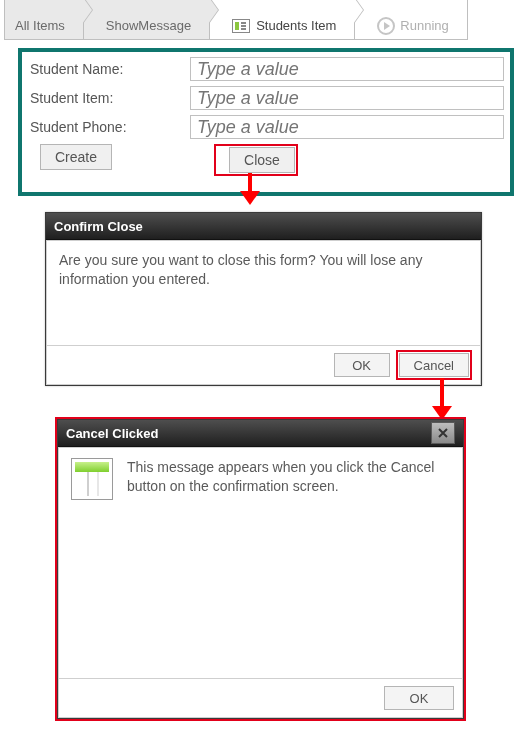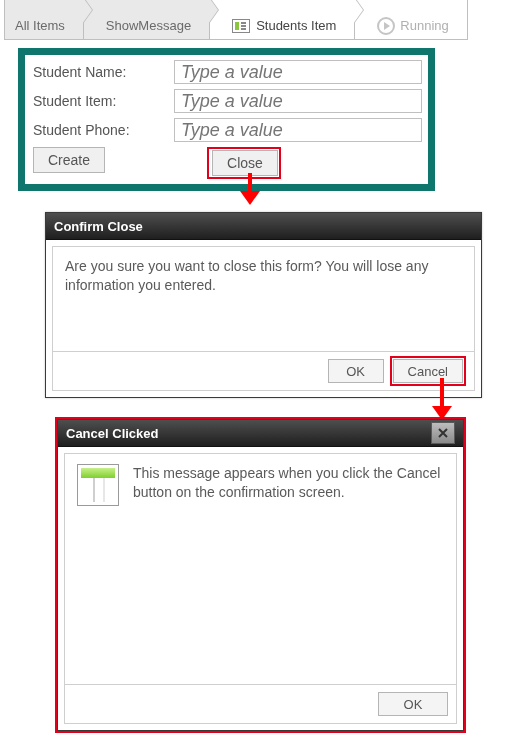--- a/index.html
+++ b/index.html
@@ -14,41 +14,41 @@
   .bc-item.active{background:#fff;color:#444}
   .bc-item.active .bc-arrow{border-left-color:#fff}
   .bc-item.disabled{color:#b0b0b0;background:#fff}
   .bc-icon{width:16px;height:12px;background:#fff;border:1px solid #888;margin-right:6px;position:relative;display:inline-block}
   .bc-icon::before{content:"";position:absolute;left:2px;top:2px;width:4px;height:8px;background:#8cc63f}
   .bc-icon::after{content:"";position:absolute;left:8px;top:2px;width:5px;height:2px;background:#888;box-shadow:0 3px 0 #888,0 6px 0 #888}
   .run-icon{width:14px;height:14px;border:2px solid #c5c5c5;border-radius:50%;margin-right:5px;display:inline-flex;align-items:center;justify-content:center}
   .run-icon::after{content:"";width:0;height:0;border-top:4px solid transparent;border-bottom:4px solid transparent;border-left:6px solid #c5c5c5;margin-left:2px}
 
   
-  .form-panel{position:absolute;top:48px;left:18px;width:417px;border:7px solid #0f766e;padding:5px 6px 5px 6px;box-sizing:border-box;background:#fff}
+  .form-panel{position:absolute;top:48px;left:18px;width:496px;border:4px solid #0f766e;padding:5px 6px 16px 6px;box-sizing:border-box;background:#fff}
   .form-row{display:flex;align-items:center;margin-bottom:5px}
   .form-label{width:160px;color:#555;font-size:14px;padding-left:2px}
   .form-input{flex:1;height:22px;border:1px solid #c0c0c0;font-style:italic;color:#9b9b9b;font-size:18px;padding:0 6px;background:#fff;outline:none}
   .btn{height:26px;border:1px solid #b5b5b5;background:#f0f0f0;color:#555;font-size:14px;padding:0 14px;cursor:pointer}
   .btn-row{display:flex;margin-top:2px}
-  .btn-row .btn:first-child{margin-left:2px}
+  .btn-row .btn:first-child{margin-left:12px}
   .close-wrap{margin-left:102px;border:2px solid #e2001a;padding:1px}
 
   
   .arrow{position:absolute;width:20px;pointer-events:none}
   .arrow-line{width:4px;background:#ff0000;margin:0 auto}
   .arrow-head{width:0;height:0;margin:0 auto;border-left:10px solid transparent;border-right:10px solid transparent;border-top:14px solid #ff0000}
 
   
   .dialog{position:absolute;border:1px solid #3a3a3a;background:#fff;box-shadow:0 0 2px rgba(0,0,0,.25)}
   .dlg-header{height:26px;background:linear-gradient(#4e4e4e,#1f1f1f);color:#fff;font-weight:bold;font-size:13px;display:flex;align-items:center;padding:0 8px;border-bottom:1px solid #111;justify-content:space-between}
   .close-x{width:22px;height:20px;background:linear-gradient(#bdbdbd,#8a8a8a);border:1px solid #5a5a5a;display:flex;align-items:center;justify-content:center;color:#333;font-weight:bold;cursor:pointer}
   .close-x svg{display:block}
   .dlg-body{padding:10px 12px;color:#5a5a5a;font-size:14px;line-height:1.35}
-  .dlg-inner{border:1px solid #cfcfcf;margin:6px}
+  .dlg-inner{border:1px solid #cfcfcf;}
   .dlg-footer{border-top:1px solid #cfcfcf;height:38px;display:flex;justify-content:flex-end;align-items:center;padding:0 8px;margin-top:0}
   .dlg-footer .btn{min-width:56px;height:24px;font-size:13px;background:#f4f4f4}
   .dlg-btn-hl{border:2px solid #e2001a;padding:1px;margin-left:6px}
   
   .dialog.hl{box-shadow:0 0 0 2px #e2001a}
 
   
   .msg-icon{width:40px;height:40px;border:1px solid #9a9a9a;background:#fff;margin-right:14px;flex-shrink:0;position:relative}
   .msg-icon::before{content:"";position:absolute;top:3px;left:3px;right:3px;height:10px;background:linear-gradient(#c7f08a,#7fcf2e)}
   .msg-icon::after{content:"";position:absolute;left:15px;top:13px;bottom:3px;width:2px;background:#cfcfcf;box-shadow:10px 0 0 #e7e7e7}

